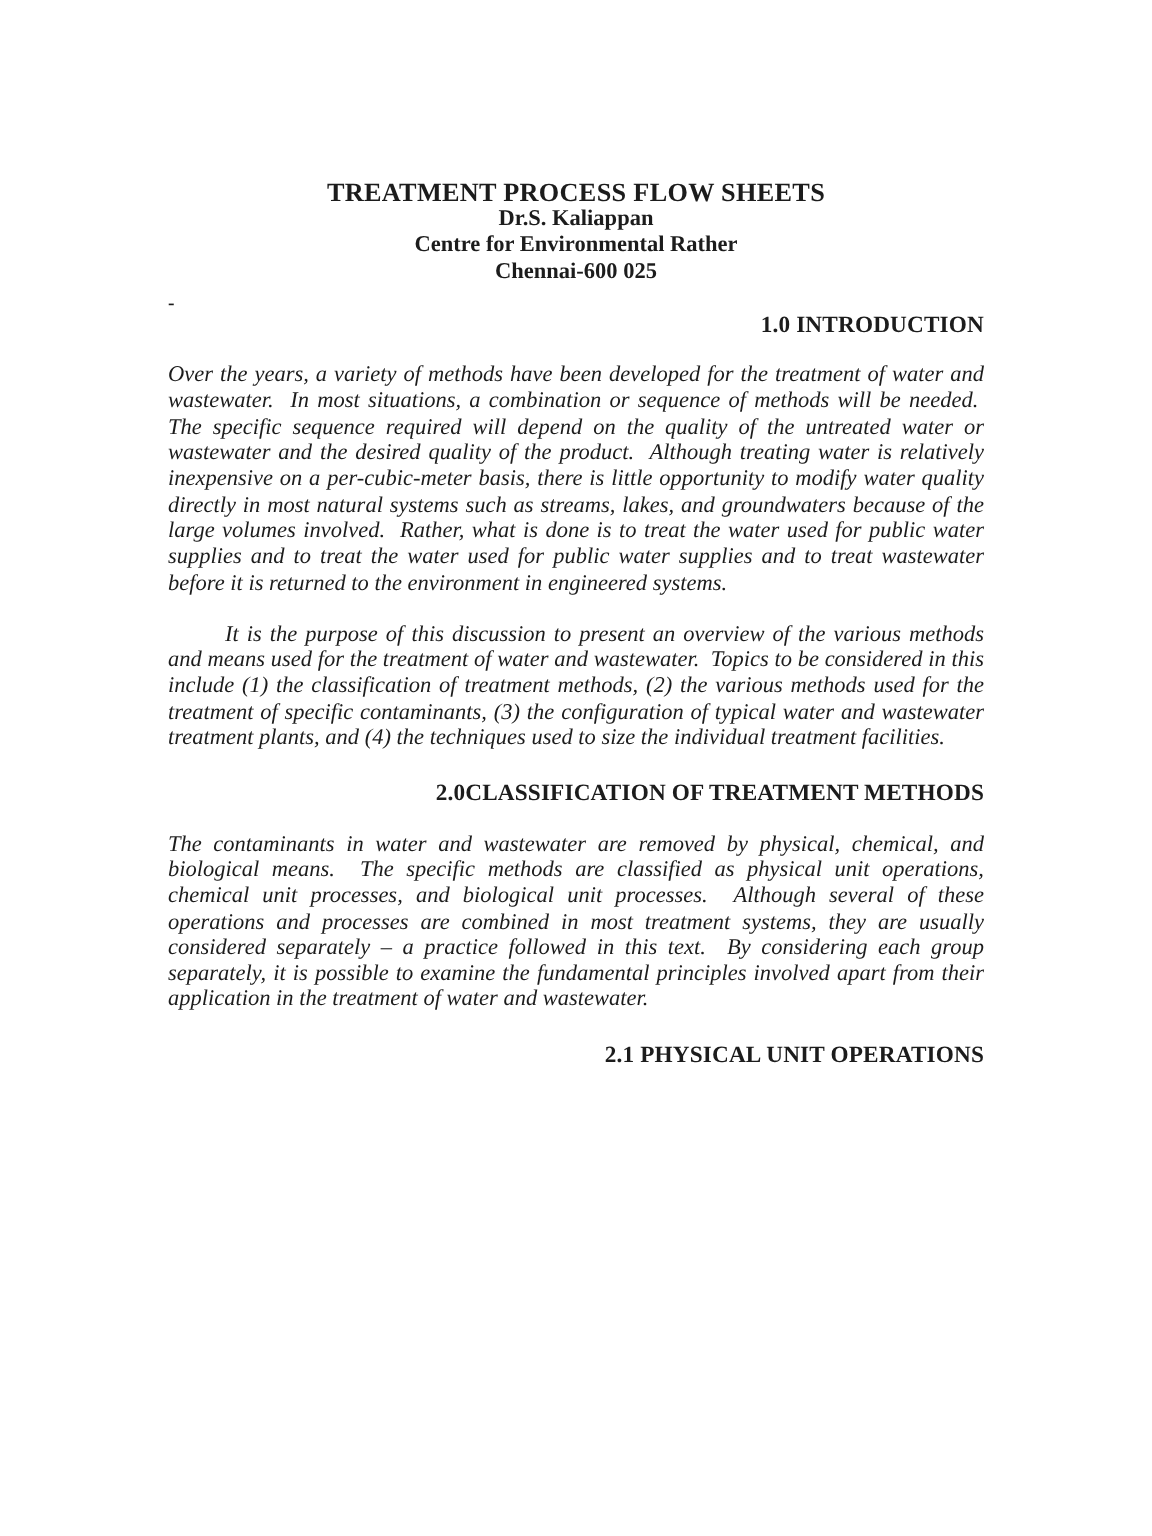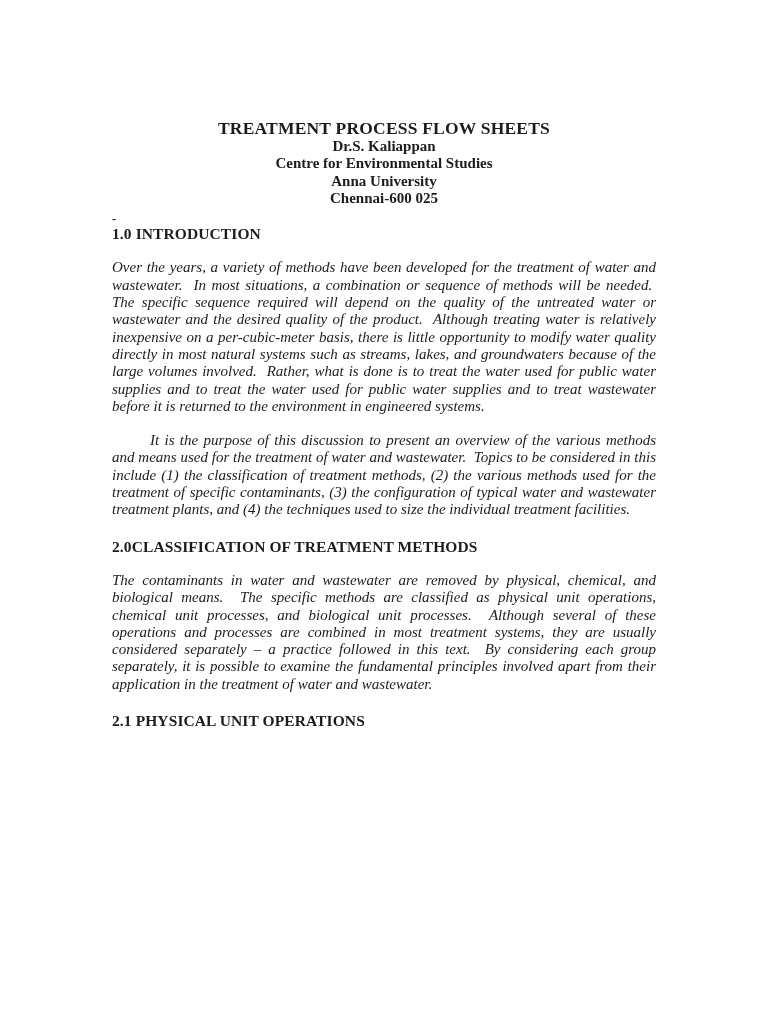--- a/index.html
+++ b/index.html
@@ -43,20 +43,21 @@
     line-height: 11px;
     margin-top: 6px;
     font-weight: bold;
   }
   .sec-heading {
     font-size: 15.5px;
     line-height: 17.3px;
     font-weight: bold;
     letter-spacing: 0.1px;
     margin: 0;
+    text-align: right;
   }
   .sec-heading.first {
     margin-top: 1px;
   }
   .sec-heading.later {
     margin-top: 19px;
   }
   .body-para {
     font-size: 15px;
     line-height: 17.3px;
@@ -70,22 +71,21 @@
 </style>
 </head>
 <body>
 
 <div class="page">
   <div class="content">
 
     <div class="doc-header">
       <p class="doc-title">TREATMENT PROCESS FLOW SHEETS</p>
       <p class="doc-sub">Dr.S. Kaliappan</p>
-      <p class="doc-sub">Centre for Environmental Studies</p>
-      <p class="doc-sub">Anna University</p>
+      <p class="doc-sub">Centre for Environmental Rather</p>
       <p class="doc-sub">Chennai-600 025</p>
     </div>
 
     <div class="stray-mark">-</div>
 
     <h2 class="sec-heading first">1.0 INTRODUCTION</h2>
     <p class="body-para">Over the years, a variety of methods have been developed for the treatment of water and wastewater.&nbsp; In most situations, a combination or sequence of methods will be needed.&nbsp; The specific sequence required will depend on the quality of the untreated water or wastewater and the desired quality of the product.&nbsp; Although treating water is relatively inexpensive on a per-cubic-meter basis, there is little opportunity to modify water quality directly in most natural systems such as streams, lakes, and groundwaters because of the large volumes involved.&nbsp; Rather, what is done is to treat the water used for public water supplies and to treat the water used for public water supplies and to treat wastewater before it is returned to the environment in engineered systems.</p>
     <p class="body-para indent-first">It is the purpose of this discussion to present an overview of the various methods and means used for the treatment of water and wastewater.&nbsp; Topics to be considered in this include (1) the classification of treatment methods, (2) the various methods used for the treatment of specific contaminants, (3) the configuration of typical water and wastewater treatment plants, and (4) the techniques used to size the individual treatment facilities.</p>
 
     <h2 class="sec-heading later">2.0CLASSIFICATION OF TREATMENT METHODS</h2>

